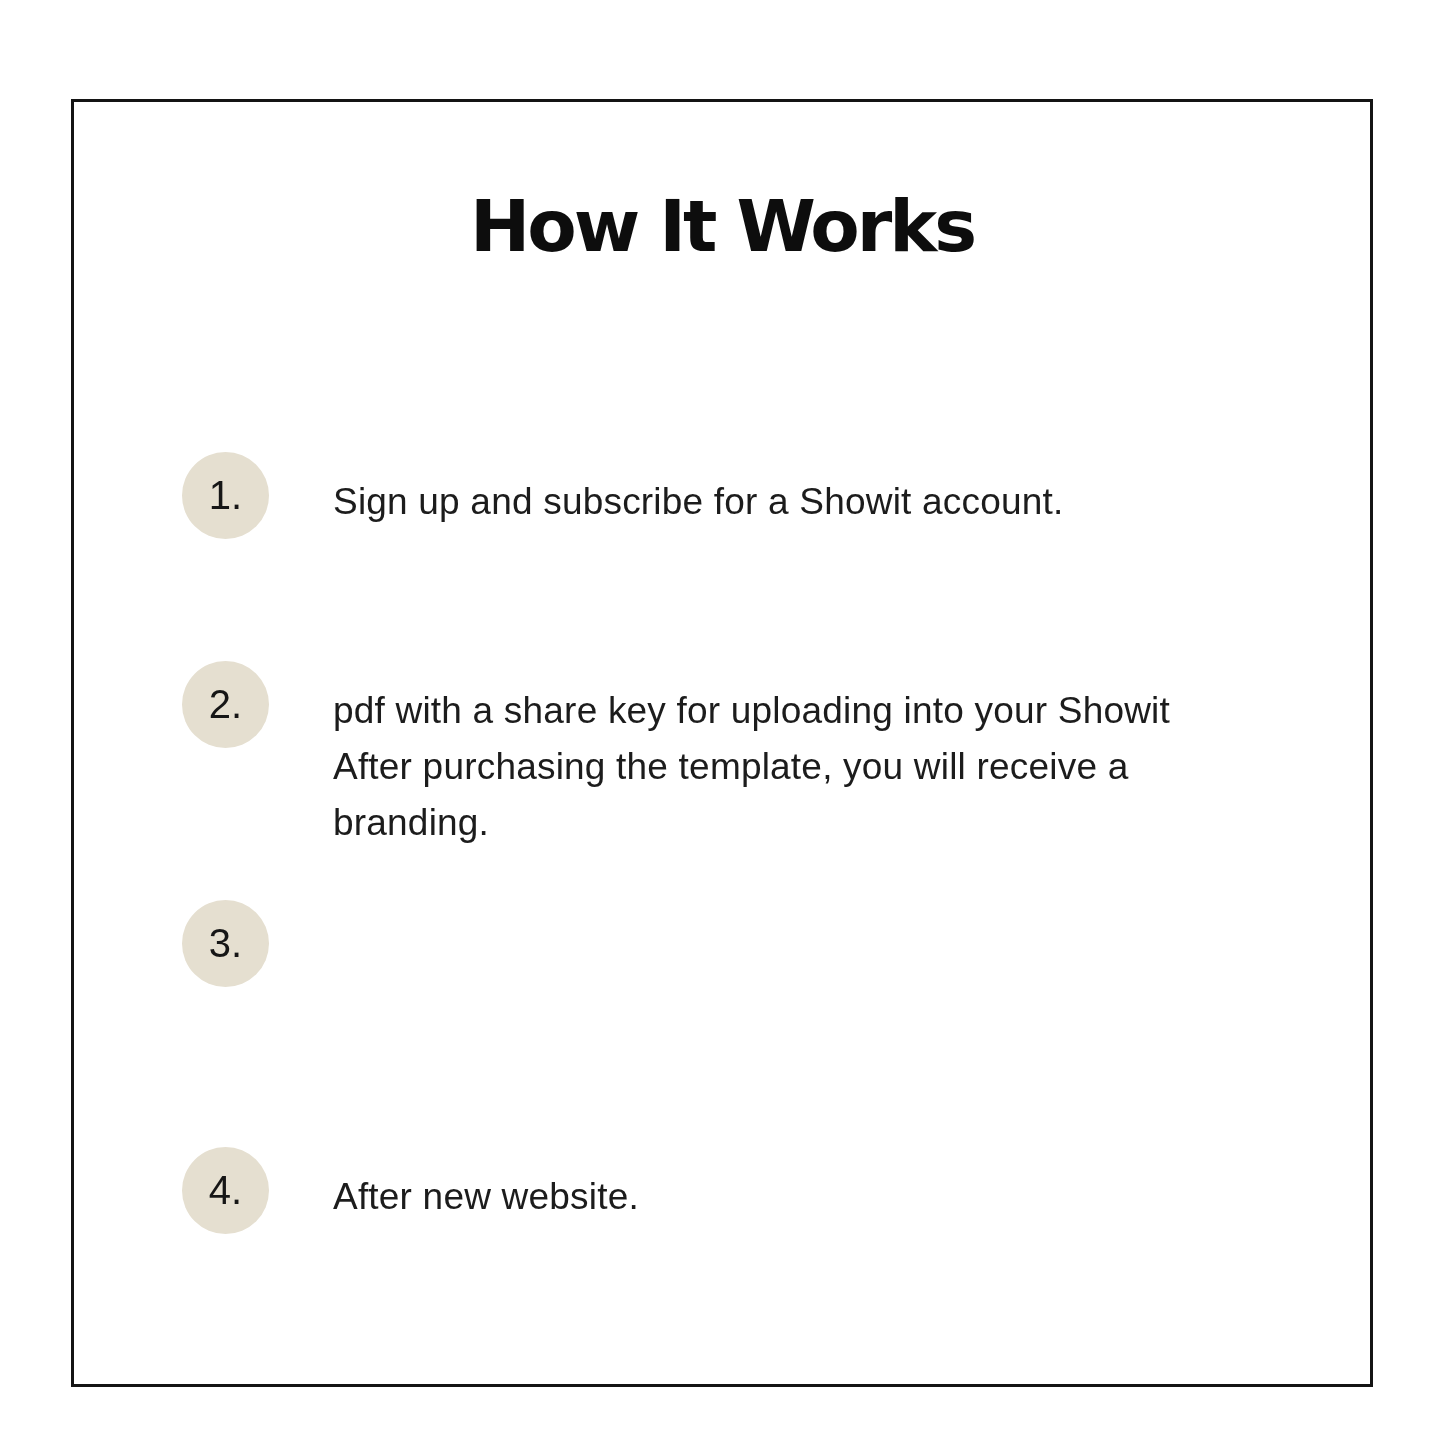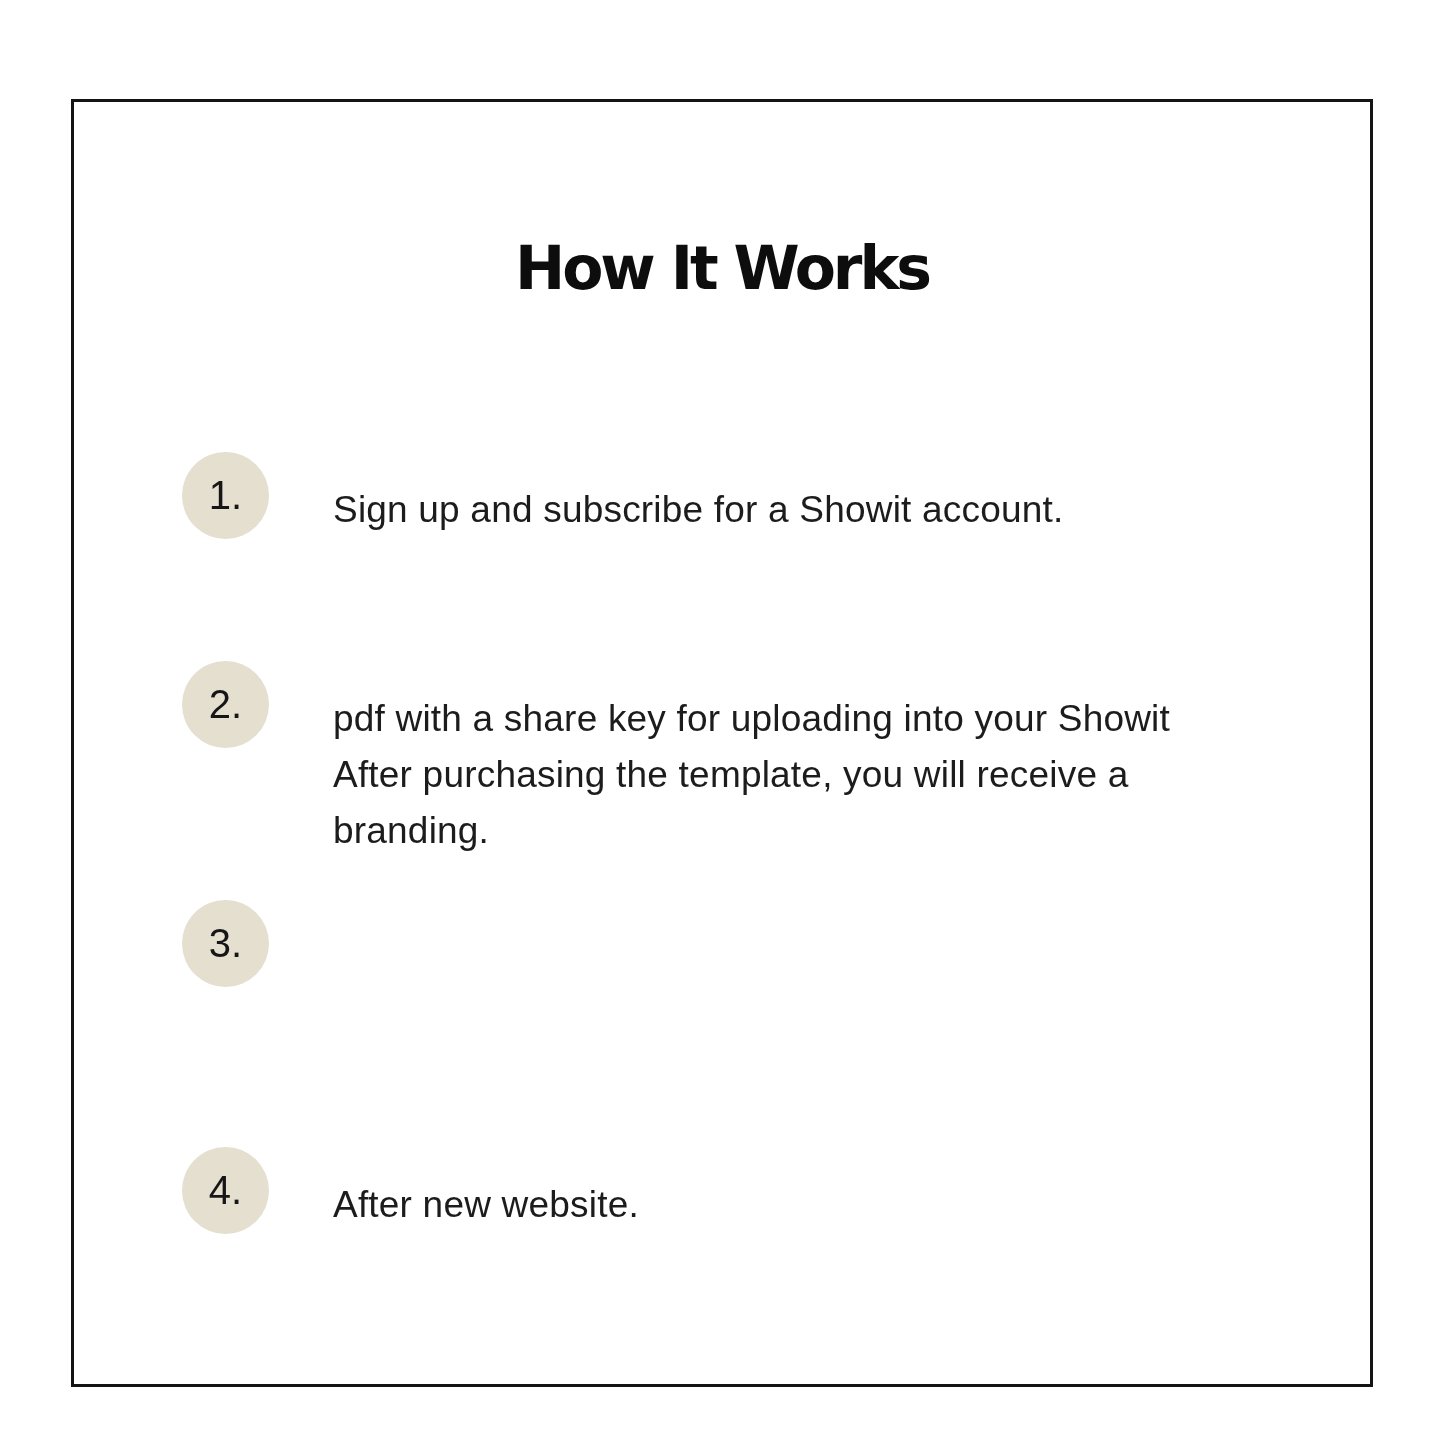--- a/index.html
+++ b/index.html
@@ -34,25 +34,24 @@
     background: var(--background);
   }
   .title {
     position: absolute;
     top: 88px;
     left: 0;
     width: 100%;
     text-align: center;
     font-family: "DejaVu Sans", "Liberation Sans", sans-serif;
     font-weight: 800;
-    font-size: 60px;
+    font-size: 72px;
     letter-spacing: -3px;
     color: var(--title);
     line-height: 1;
-    margin-top: 48px;
   }
   .step {
     position: absolute;
     left: 108px;
     display: flex;
     align-items: flex-start;
   }
   .step-1 { top: 350px; }
   .step-2 { top: 559px; }
   .step-3 { top: 798px; }
@@ -64,21 +63,21 @@
     border-radius: 50%;
     background: var(--badge-bg);
     display: flex;
     align-items: center;
     justify-content: center;
     font-size: 40px;
     color: var(--badge-text);
   }
   .lines {
     margin-left: 64px;
-    margin-top: 30px;
+    margin-top: 22px;
     width: 960px;
     font-size: 37px;
     line-height: 56px;
     color: var(--text);
     letter-spacing: 0.2px;
   }
 </style>
 </head>
 <body>
 

